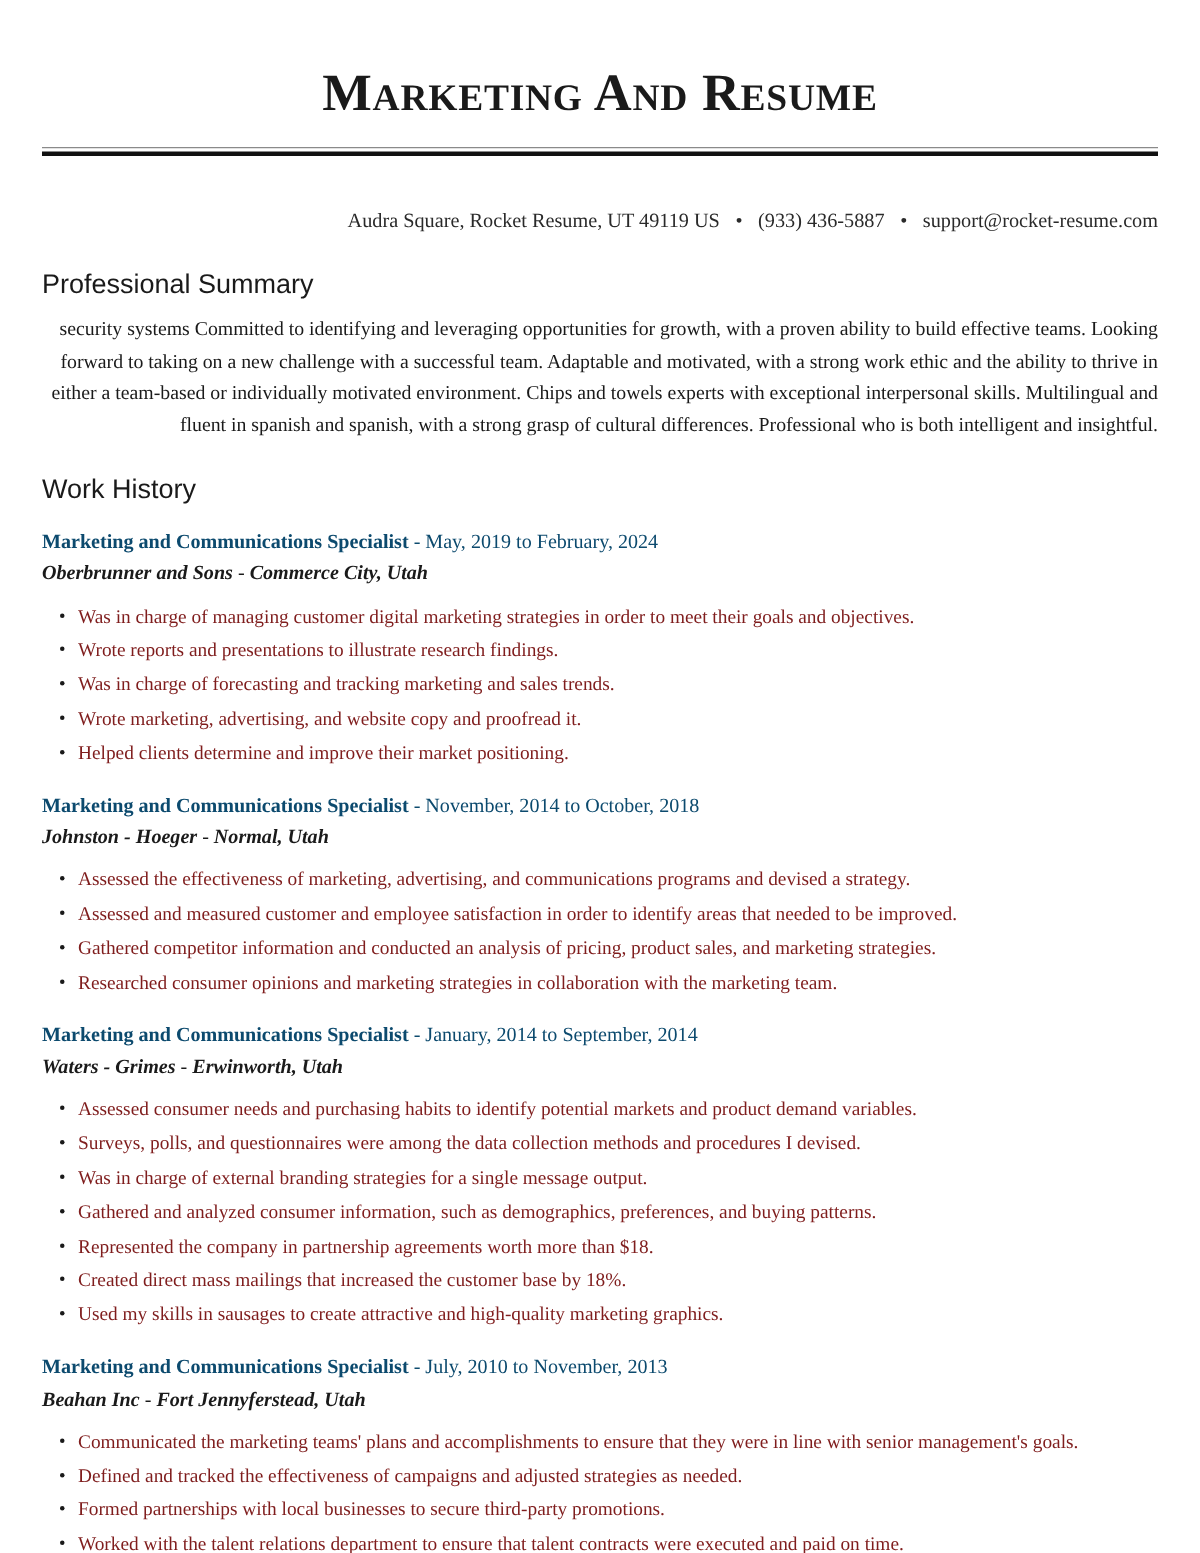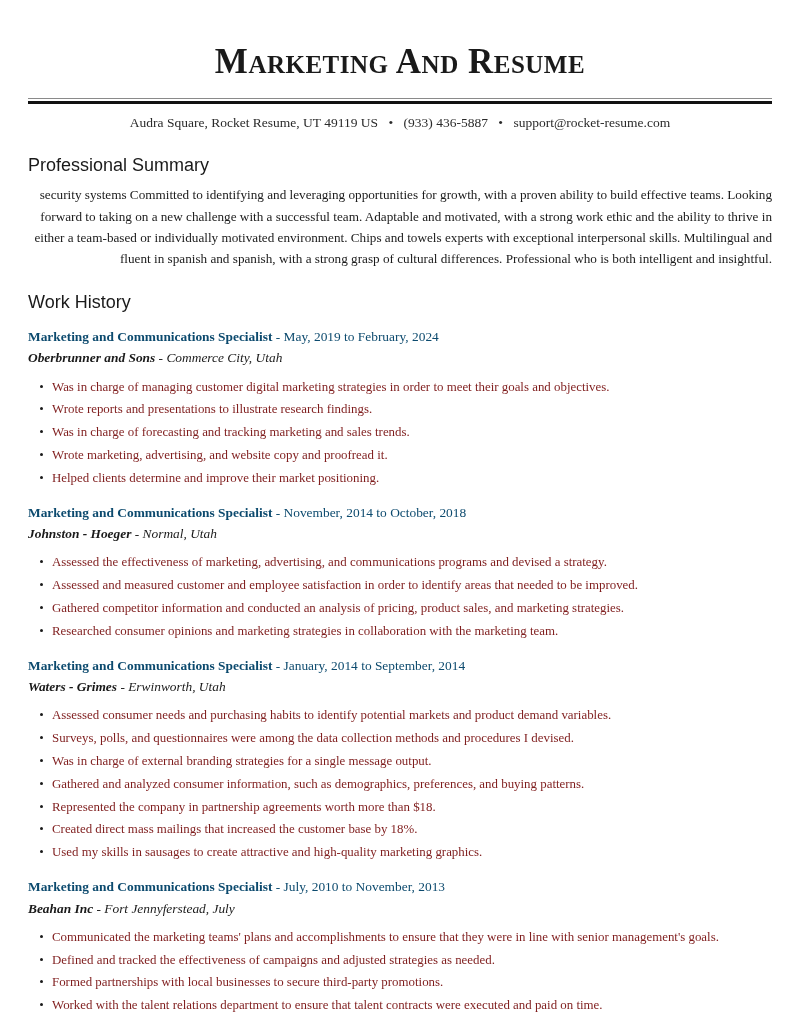--- a/index.html
+++ b/index.html
@@ -48,24 +48,24 @@
     height: 2px;
     background: #ffffff;
   }
   .rule-thick {
     height: 3px;
     background: #111111;
     width: 100%;
   }
 
   .contact-line {
-    text-align: center;
+    text-align: right;
     font-size: 13.5px;
     color: #2a2a2a;
-    margin-top: 10px;
+    margin-top: 34px;
     line-height: 1.4;
   }
   .contact-sep {
     display: inline-block;
     padding: 0 7px;
     color: #2a2a2a;
   }
 
   
   .section-heading {
@@ -111,21 +111,21 @@
     line-height: 1.5;
     font-style: italic;
     color: #1a1a1a;
     margin-top: 1px;
   }
   .job-company {
     font-weight: 700;
     font-style: italic;
   }
   .job-location {
-    font-weight: 400;
+    font-weight: 700;
     font-style: italic;
   }
   .dash {
     font-weight: 400;
     font-style: normal;
   }
 
   ul.bullets {
     list-style: none;
     margin: 9px 0 0 0;
@@ -205,21 +205,21 @@
           <li>Surveys, polls, and questionnaires were among the data collection methods and procedures I devised.</li>
           <li>Was in charge of external branding strategies for a single message output.</li>
           <li>Gathered and analyzed consumer information, such as demographics, preferences, and buying patterns.</li>
           <li>Represented the company in partnership agreements worth more than $18.</li>
           <li>Created direct mass mailings that increased the customer base by 18%.</li>
           <li>Used my skills in sausages to create attractive and high-quality marketing graphics.</li>
         </ul>
       </div>
       <div class="job">
         <div class="job-title-line"><span class="job-title">Marketing and Communications Specialist</span><span class="dash"> - </span><span class="job-dates">July, 2010 to November, 2013</span></div>
-        <div class="job-company-line"><span class="job-company">Beahan Inc</span><span class="dash"> - </span><span class="job-location">Fort Jennyferstead, July</span></div>
+        <div class="job-company-line"><span class="job-company">Beahan Inc</span><span class="dash"> - </span><span class="job-location">Fort Jennyferstead, Utah</span></div>
         <ul class="bullets">
           <li>Communicated the marketing teams' plans and accomplishments to ensure that they were in line with senior management's goals.</li>
           <li>Defined and tracked the effectiveness of campaigns and adjusted strategies as needed.</li>
           <li>Formed partnerships with local businesses to secure third-party promotions.</li>
           <li>Worked with the talent relations department to ensure that talent contracts were executed and paid on time.</li>
         </ul>
       </div>
     </div>
 
   <h2 class="section-heading">Education</h2>

